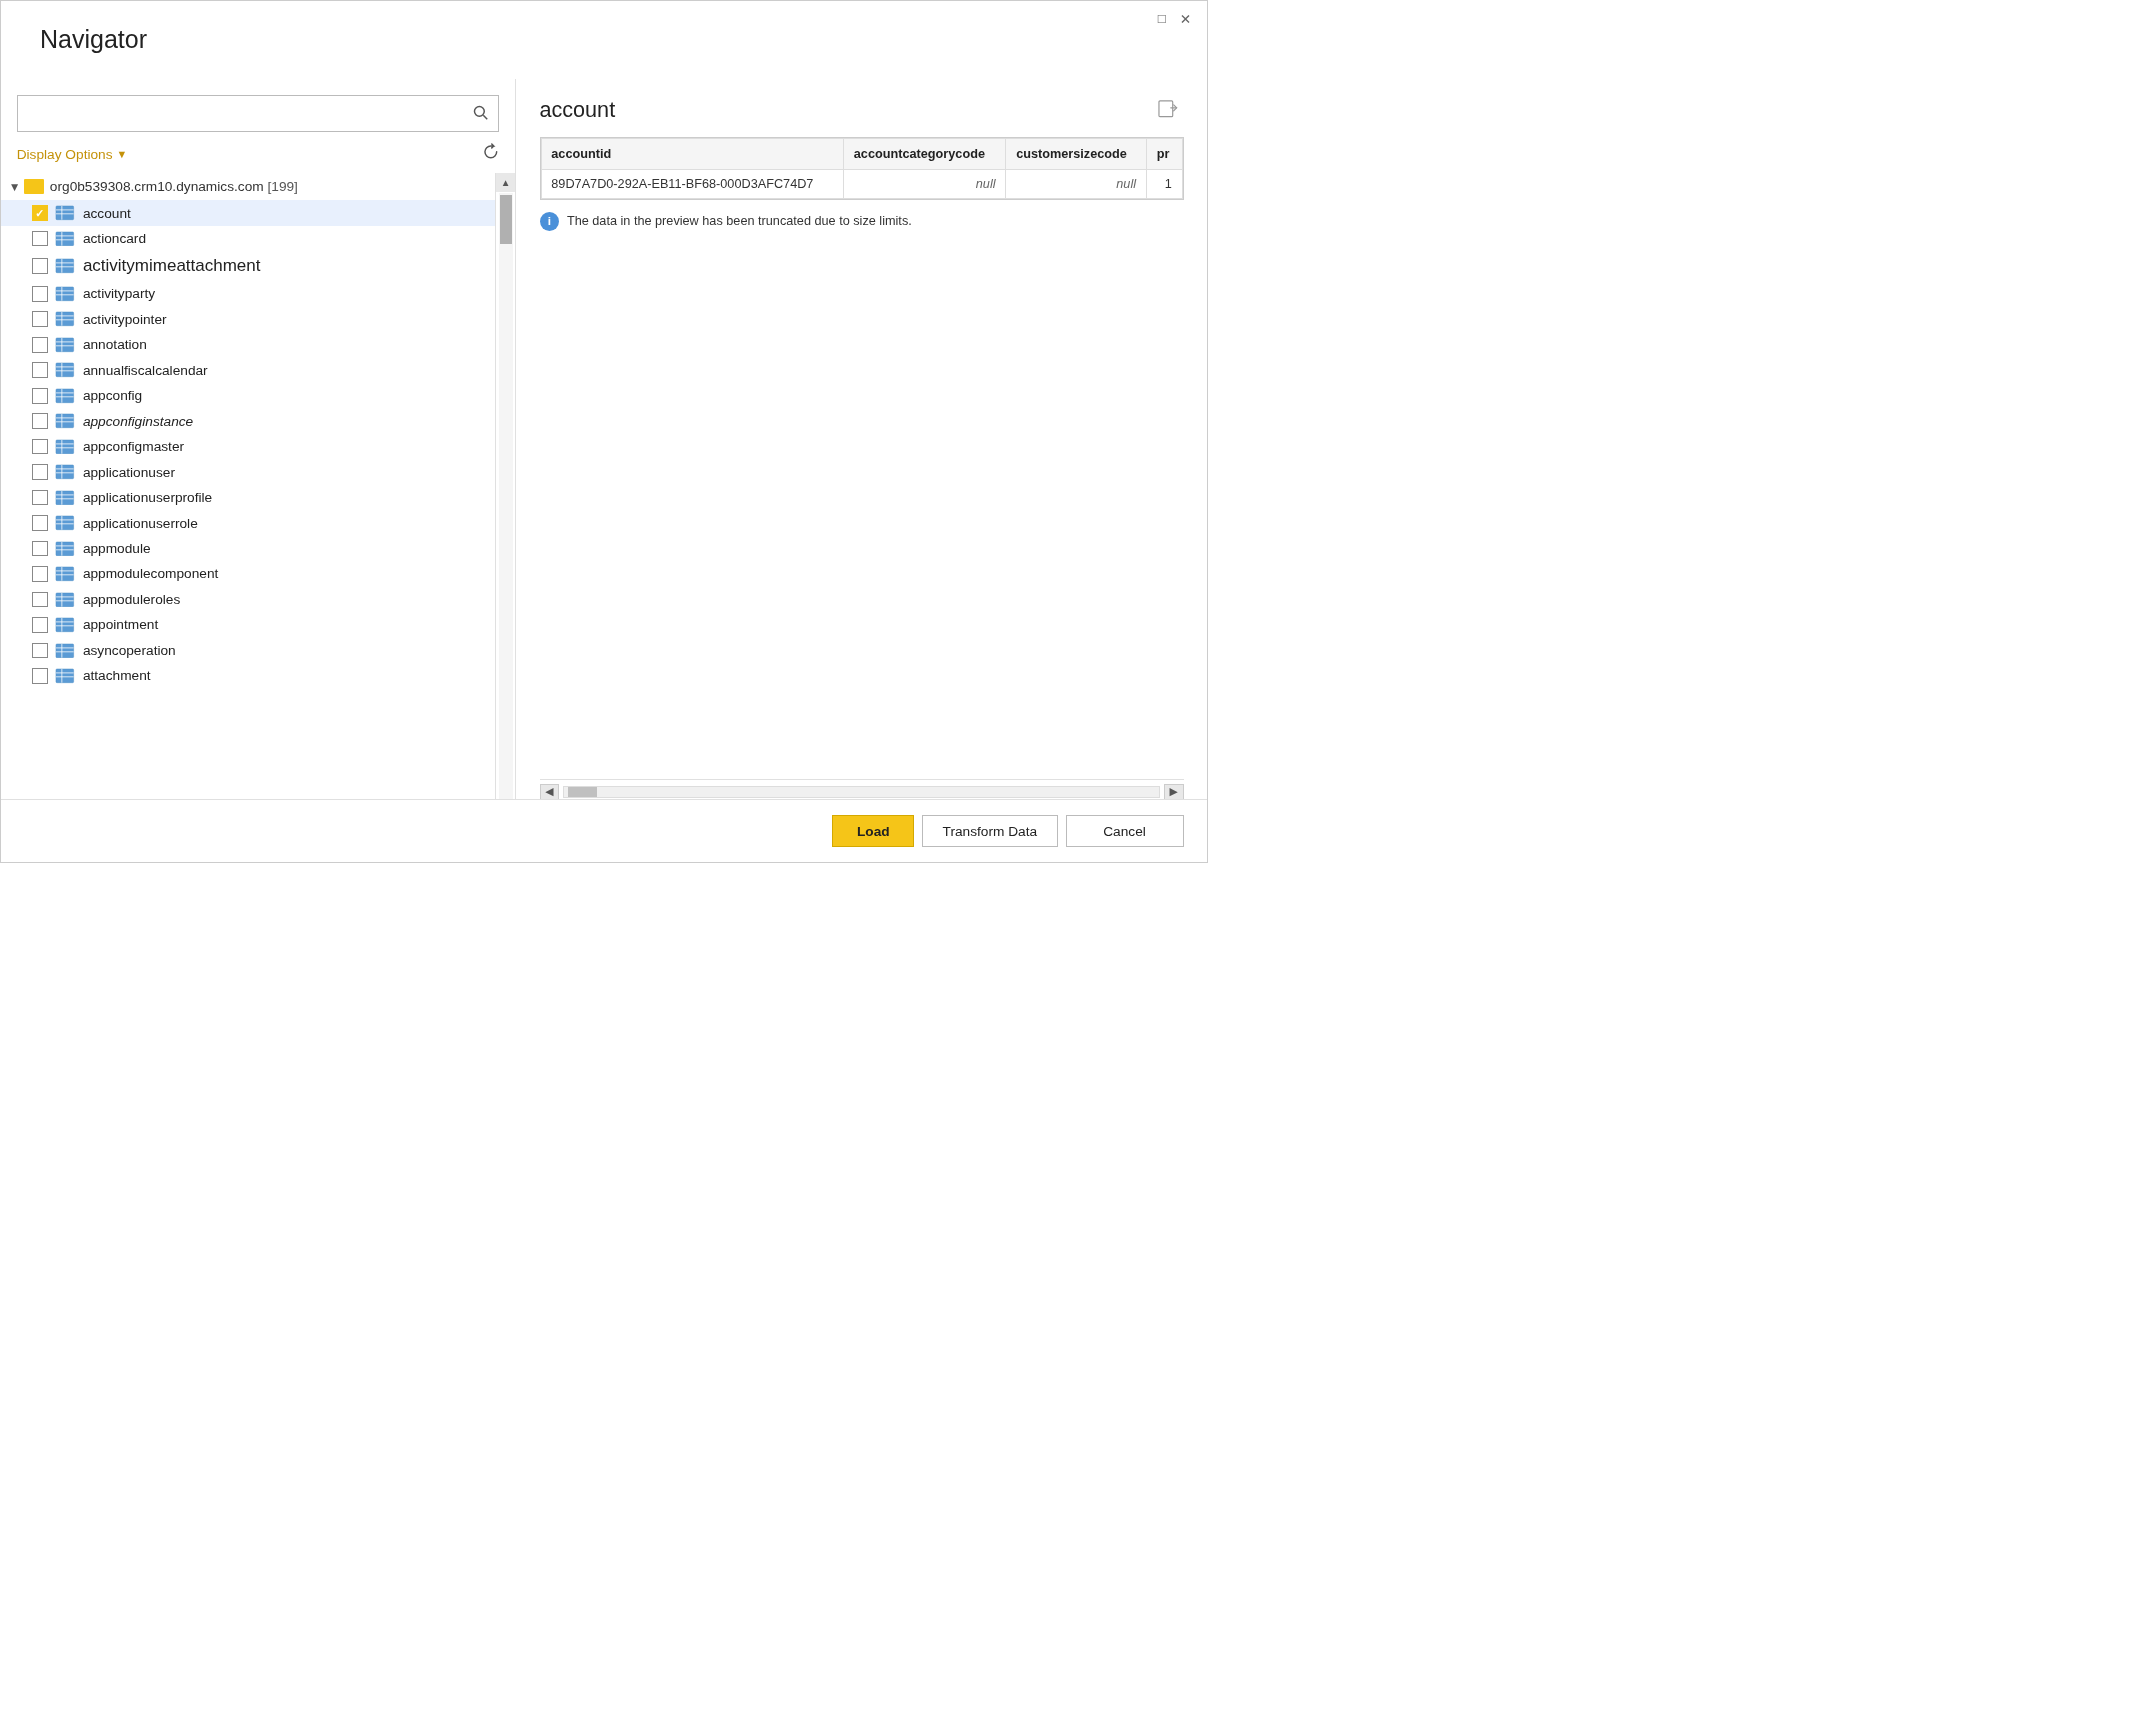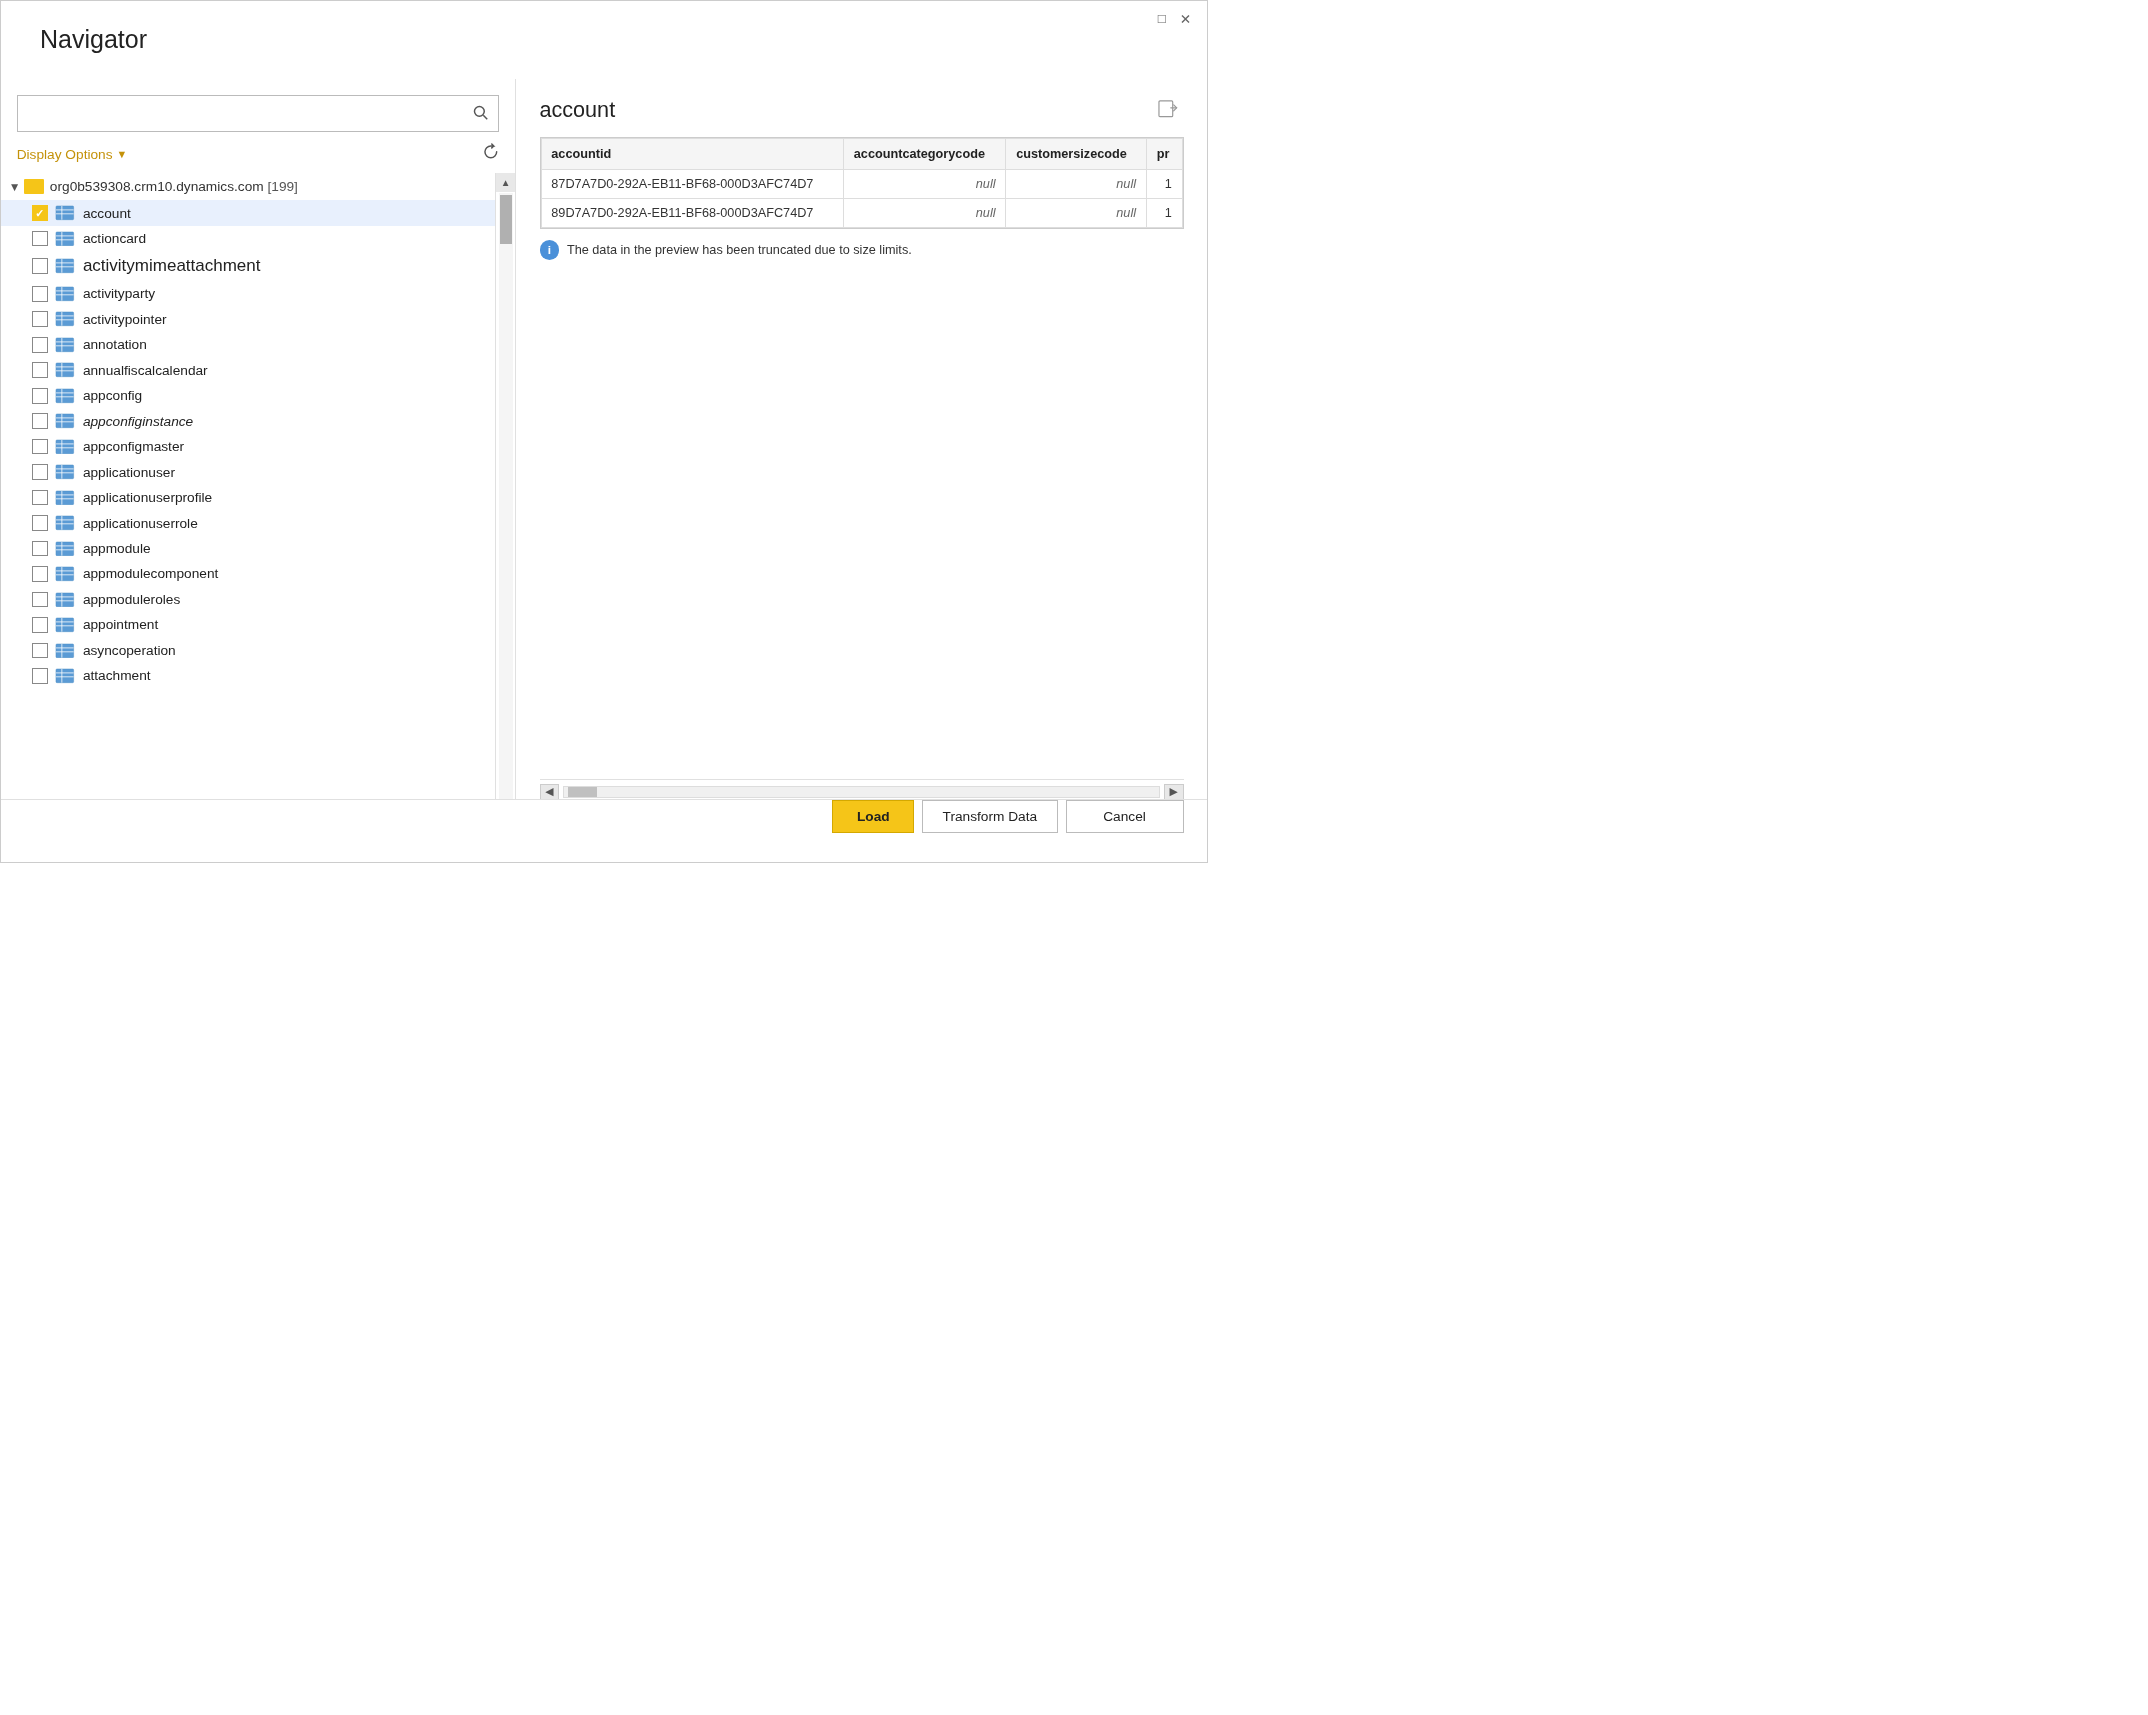--- a/index.html
+++ b/index.html
@@ -280,21 +280,21 @@
       position: absolute;
       top: 0; left: 3.9px;
     }
 
     
     .bottom-bar {
       position: absolute;
       bottom: 0; left: 0; right: 0;
       height: 63px;
       display: flex;
-      align-items: flex-start;
+      align-items: center;
       justify-content: flex-end;
       padding: 0 23.5px;
       gap: 7.8px;
       border-top: 1px solid #e0e0e0;
       background: #fff;
     }
     .btn-load {
       background: #f5c518;
       border: 1px solid #d4a800;
       color: #222;
@@ -631,26 +631,20 @@
         <thead id="data-table-head">
             <tr>
               <th>accountid</th>
               <th>accountcategorycode</th>
               <th>customersizecode</th>
               <th>pr</th>
             </tr>
           </thead>
         <tbody id="data-table-body">
             <tr>
-              <td>87D7A7D0-292A-EB11-BF68-000D3AFC74D7</td>
-              <td class="null-val">null</td>
-              <td class="null-val">null</td>
-              <td class="num-val">1</td>
-            </tr>
-            <tr>
               <td>89D7A7D0-292A-EB11-BF68-000D3AFC74D7</td>
               <td class="null-val">null</td>
               <td class="null-val">null</td>
               <td class="num-val">1</td>
             </tr>
           </tbody>
       </table>
     </div>
 
     <div class="truncate-notice">

